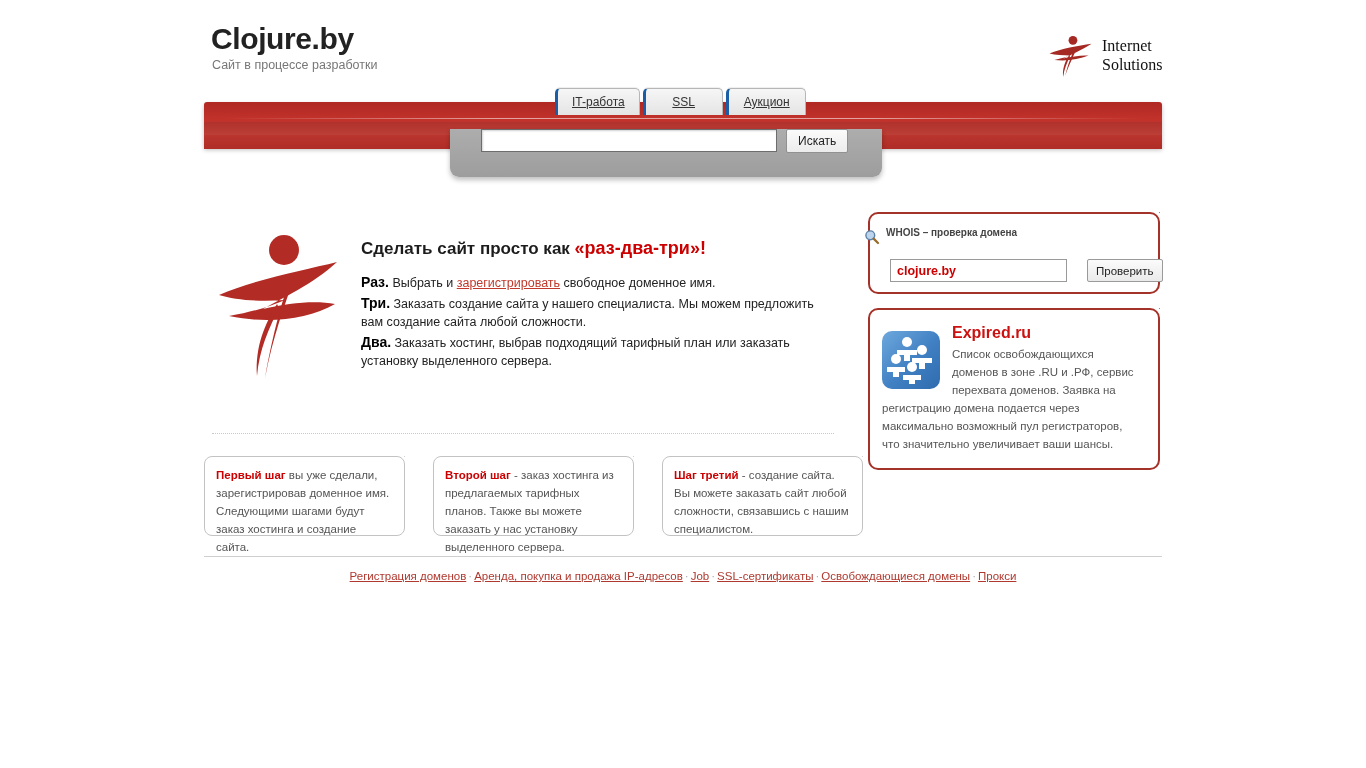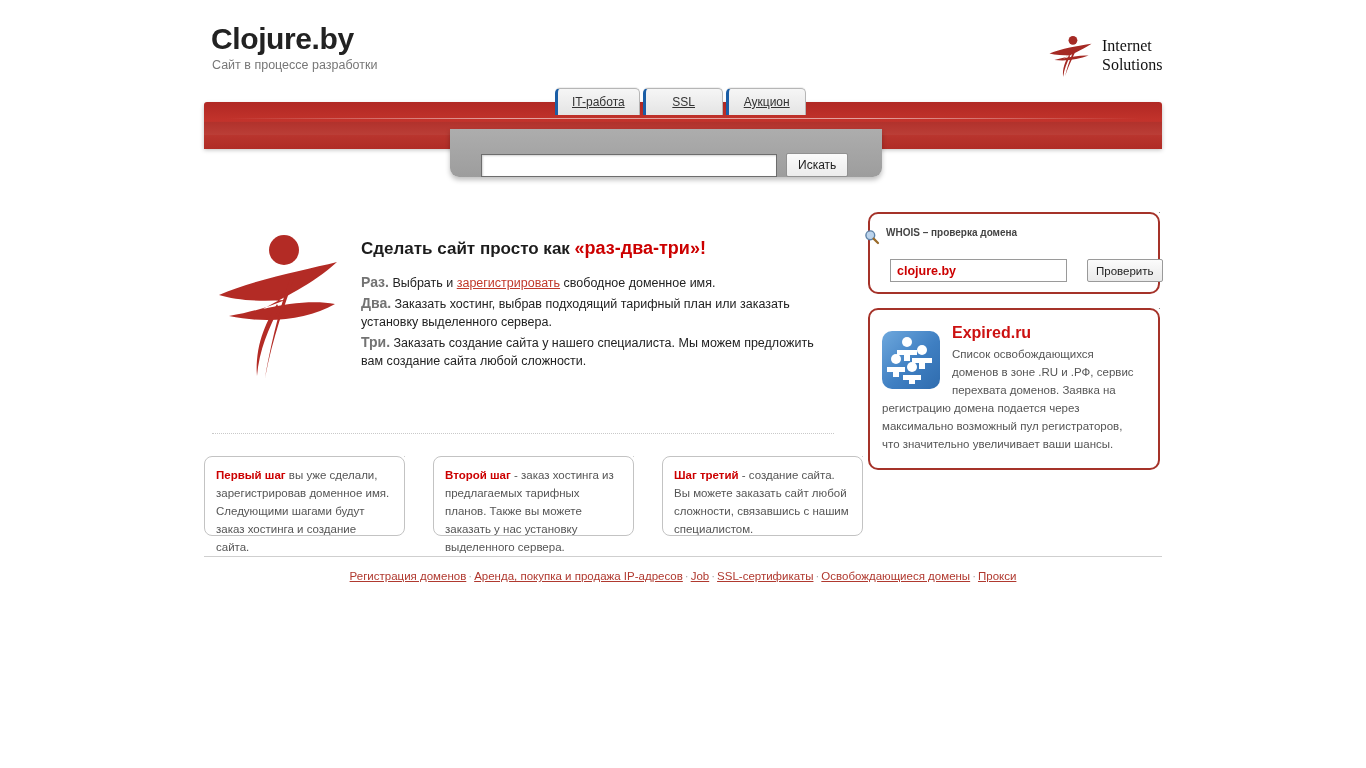--- a/index.html
+++ b/index.html
@@ -60,21 +60,21 @@
     position: absolute; left: 204px; top: 135px; width: 958px; height: 14px;
     background: linear-gradient(to bottom, #b9352e 0%, #b02c26 100%);
   }
 
   
   .search-panel {
     position: absolute; left: 450px; top: 129px; width: 432px; height: 48px;
     background: linear-gradient(to bottom, #adadad 0%, #9d9d9d 100%);
     border-radius: 0 0 9px 9px;
     box-shadow: 0 3px 5px rgba(0,0,0,.25);
-    display: flex; align-items: flex-end; z-index: 5;
+    display: flex; align-items: flex-start; z-index: 5;
   }
   .search-input {
     margin-left: 31px; width: 296px; height: 23px;
     border: 1px solid #6d6d6d; background: #fff;
     font-size: 12px; color: #333; padding: 0 5px;
     box-shadow: inset 1px 1px 2px rgba(0,0,0,.18);
   }
   .search-btn {
     margin-left: 9px; height: 24px; padding: 0 11px;
     background: linear-gradient(to bottom, #fbfbfb 0%, #ececec 100%);
@@ -84,21 +84,21 @@
   }
 
   
   .hero-mark { position: absolute; left: 215px; top: 232px; width: 126px; height: 148px; }
 
   .hero-text { position: absolute; left: 361px; top: 238px; width: 478px; }
   .hero-heading { font-size: 17px; font-weight: bold; color: #1c1c1c; margin: 0 0 14px 0; }
   .hero-heading .accent { color: #cc0000; font-size: 18px; }
 
   .step-line { font-size: 12.5px; color: #222; line-height: 18px; margin-bottom: 2px; }
-  .step-line .num { color: #737373; font-weight: bold; font-size: 14px; }
+  .step-line .num { color: #000000; font-weight: bold; font-size: 14px; }
   .step-line a { color: #c0392b; text-decoration: underline; }
 
   .dotted-divider {
     position: absolute; left: 212px; top: 433px; width: 622px; height: 1px;
     border-top: 1px dotted #c9c9c9;
   }
 
   
   .step-boxes { position: absolute; left: 204px; top: 456px; display: flex; gap: 28px; align-items: flex-end; }
   .step-box {
@@ -230,25 +230,25 @@
   <div class="hero-text">
     <h1 class="hero-heading">
       <span>Сделать сайт просто как </span><span class="accent">«раз-два-три»!</span>
     </h1>
 
     <div class="step-line">
       <span class="num">Раз.</span><span> Выбрать и </span><a href="#">зарегистрировать</a><span> свободное доменное имя.</span>
     </div>
 
     <div class="step-line">
+      <span class="num">Три.</span><span> Заказать создание сайта у нашего специалиста. Мы можем предложить вам создание сайта любой сложности.</span>
+    </div>
+
+    <div class="step-line">
       <span class="num">Два.</span><span> Заказать хостинг, выбрав подходящий тарифный план или заказать установку выделенного сервера.</span>
-    </div>
-
-    <div class="step-line">
-      <span class="num">Три.</span><span> Заказать создание сайта у нашего специалиста. Мы можем предложить вам создание сайта любой сложности.</span>
     </div>
   </div>
 
   <div class="dotted-divider"></div>
 
   <div class="step-boxes">
     <div class="step-box">
       <div class="corner-fold"></div>
       <span class="lead">Первый шаг</span><span> вы уже сделали, зарегистрировав доменное имя. Следующими шагами будут заказ хостинга и создание сайта.</span>
     </div>

